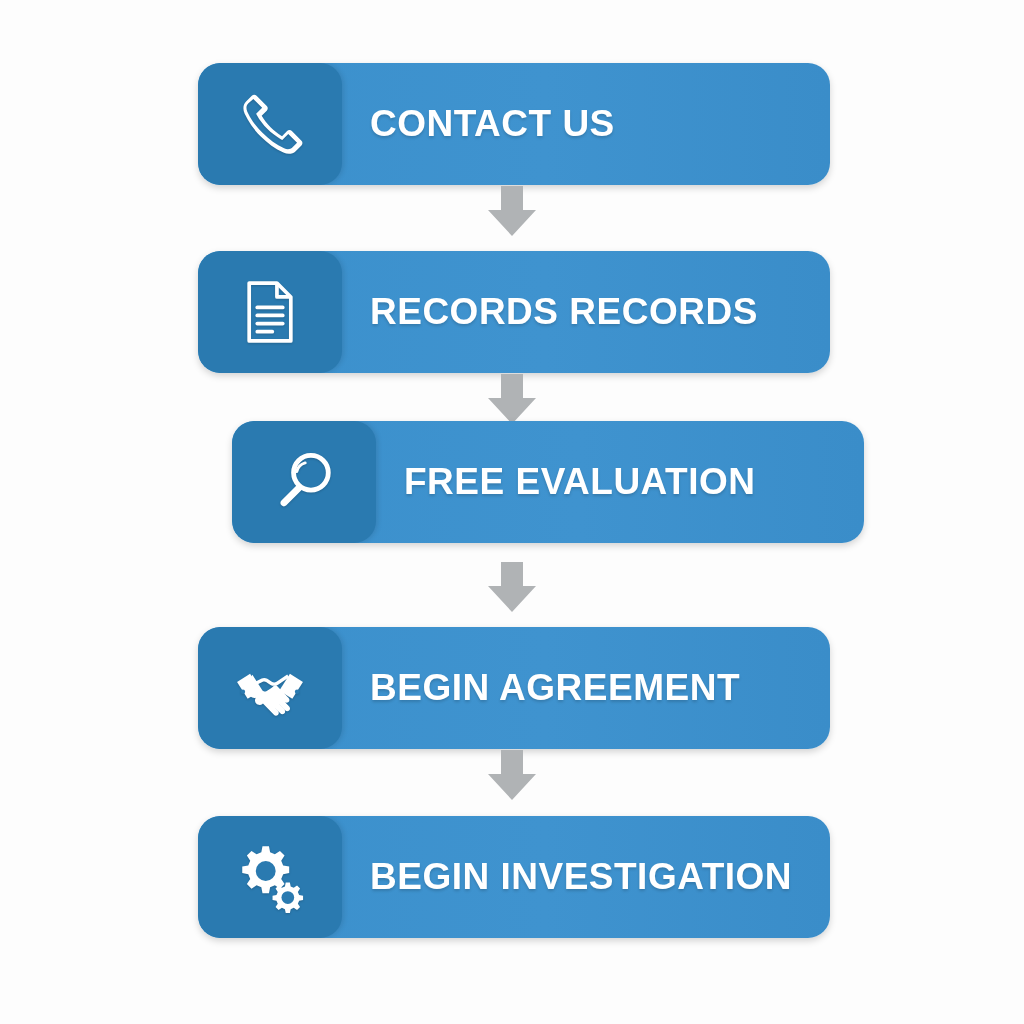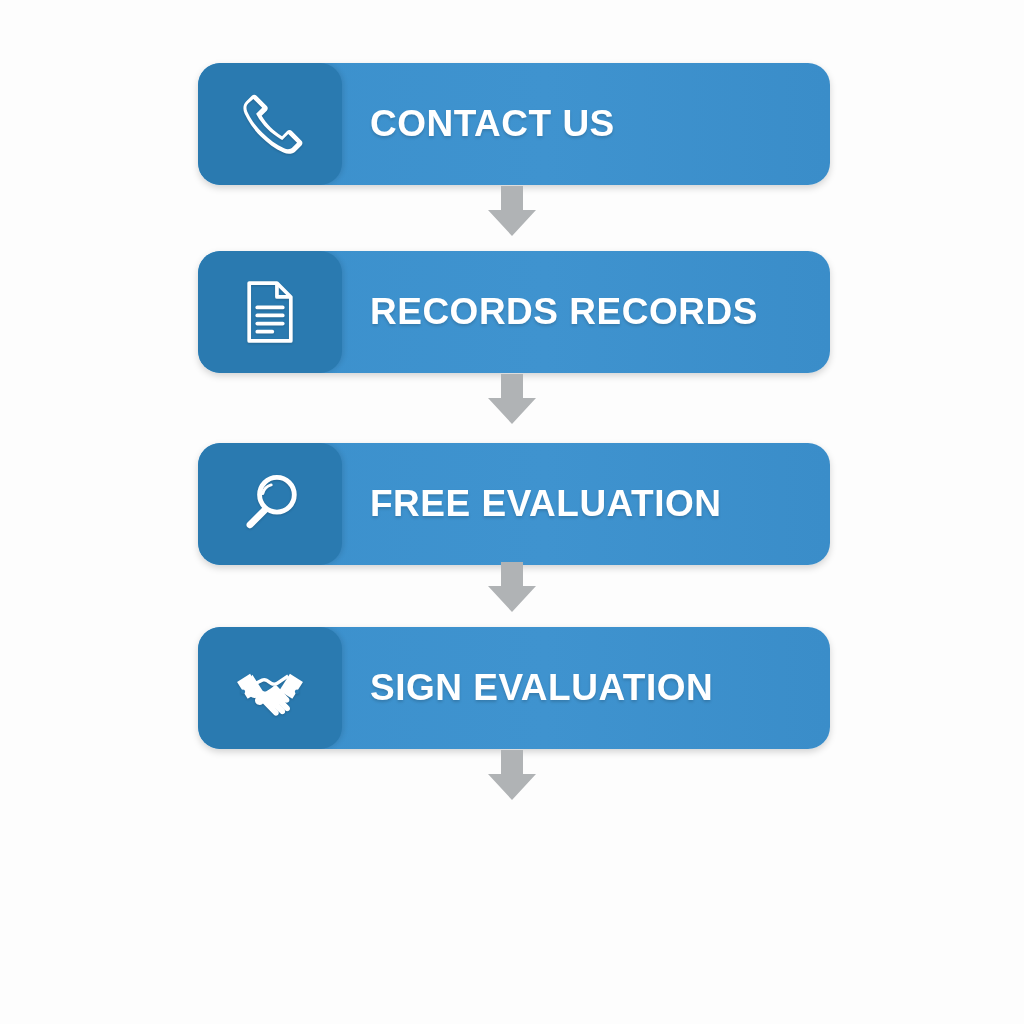--- a/index.html
+++ b/index.html
@@ -71,21 +71,21 @@
     position: absolute;
     left: 488px;
     width: 48px;
     height: 50px;
   }
   .arrow svg { display: block; width: 48px; height: 50px; }
 
   
   .s0 { top: 63px; }
   .s1 { top: 251px; }
-  .s2 { top: 443px; }
+  .s2 { top: 421px; margin-left: 34px; }
   .s3 { top: 627px; }
   .s4 { top: 816px; }
 
   .a0 { top: 186px; }
   .a1 { top: 374px; }
   .a2 { top: 562px; }
   .a3 { top: 750px; }
 </style>
 </head>
 <body>
@@ -152,23 +152,36 @@
         <g fill="#ffffff">
           <path d="M3.5 26.8l11.3-7.1 9.2 14.6-11.3 7.1z"></path>
           <circle cx="8.6" cy="35.3" r="1.9" fill="#2a7ab0"></circle>
           <path d="M60.5 26.8l-11.3-7.1-9.2 14.6 11.3 7.1z"></path>
           <circle cx="55.4" cy="35.3" r="1.9" fill="#2a7ab0"></circle>
           <path d="M16.8 20.6l8.4 13.2c.8 1.2 2.3 1.6 3.6 1 2.5-1.2 4.6-2.7 6.4-4.5.8-.8 2.1-.8 2.9 0l10 10.4c1 1 .9 2.6-.1 3.5-1 .9-2.5.8-3.4-.2l-5-5.2 9 9.2c1 1 .9 2.6-.1 3.5-1 .9-2.5.8-3.4-.2l-7.8-8 7.1 7.3c1 1 .9 2.6-.1 3.5-1 .9-2.5.8-3.4-.2l-6.6-6.8 4.6 4.8c1 1 .9 2.5-.1 3.4-1 .9-2.5.8-3.4-.1l-9.5-9.8-.2.2c-1.6 1.5-4.1 1.4-5.6-.2-1.3-1.4-1.4-3.4-.4-4.9-1.6.5-3.4 0-4.5-1.3-1.1-1.2-1.3-2.9-.7-4.3-1.5.1-3-.6-3.8-2-.7-1.2-.6-2.6.1-3.7z"></path>
           <path d="M46.9 20.4l-9.3 6.3c-1.2.8-2.8.8-4 0l-3.9-2.6c-1.5-1-3.4-1.1-5-.3l-8.8 4.5 1.6 2.5 8.3-4.2c.9-.5 2-.4 2.8.2l3.5 2.3c2.1 1.4 4.8 1.4 6.9 0l9.5-6.4z"></path>
         </g>
       </svg>
     </div>
-    <div class="step-label">SIGN EVALUATION</div>
+    <div class="step-label">BEGIN AGREEMENT</div>
   </div>
 
   <div class="arrow a3">
     <svg viewBox="0 0 48 50">
         <path fill="#b0b3b5" d="M13 0h22v24h13L24 50 0 24h13z"></path>
       </svg>
   </div>
 
+  <div class="step s4">
+    <div class="icon-panel">
+      <svg viewBox="0 0 64 64" aria-hidden="true">
+        <g fill="#ffffff">
+          <path d="M25.5 5.5h5.6l1 5.2 4.1 1.7 4.4-2.9 4 4-2.9 4.4 1.7 4.1 5.2 1v5.6l-5.2 1-1.7 4.1 2.9 4.4-4 4-4.4-2.9-4.1 1.7-1 5.2h-5.6l-1-5.2-4.1-1.7-4.4 2.9-4-4 2.9-4.4-1.7-4.1-5.2-1v-5.6l5.2-1 1.7-4.1-2.9-4.4 4-4 4.4 2.9 4.1-1.7z"></path>
+          <circle cx="28.3" cy="26.8" r="8.6" fill="#2a7ab0"></circle>
+          <path d="M45.6 36.8h3.6l.7 3.4 2.6 1.1 2.9-1.9 2.6 2.6-1.9 2.9 1.1 2.6 3.4.7v3.6l-3.4.7-1.1 2.6 1.9 2.9-2.6 2.6-2.9-1.9-2.6 1.1-.7 3.4h-3.6l-.7-3.4-2.6-1.1-2.9 1.9-2.6-2.6 1.9-2.9-1.1-2.6-3.4-.7v-3.6l3.4-.7 1.1-2.6-1.9-2.9 2.6-2.6 2.9 1.9 2.6-1.1z"></path>
+          <circle cx="47.4" cy="49.8" r="5.5" fill="#2a7ab0"></circle>
+        </g>
+      </svg>
+    </div>
+    <div class="step-label">BEGIN INVESTIGATION</div>
+  </div>
 
 </div>
 
 </body></html>

